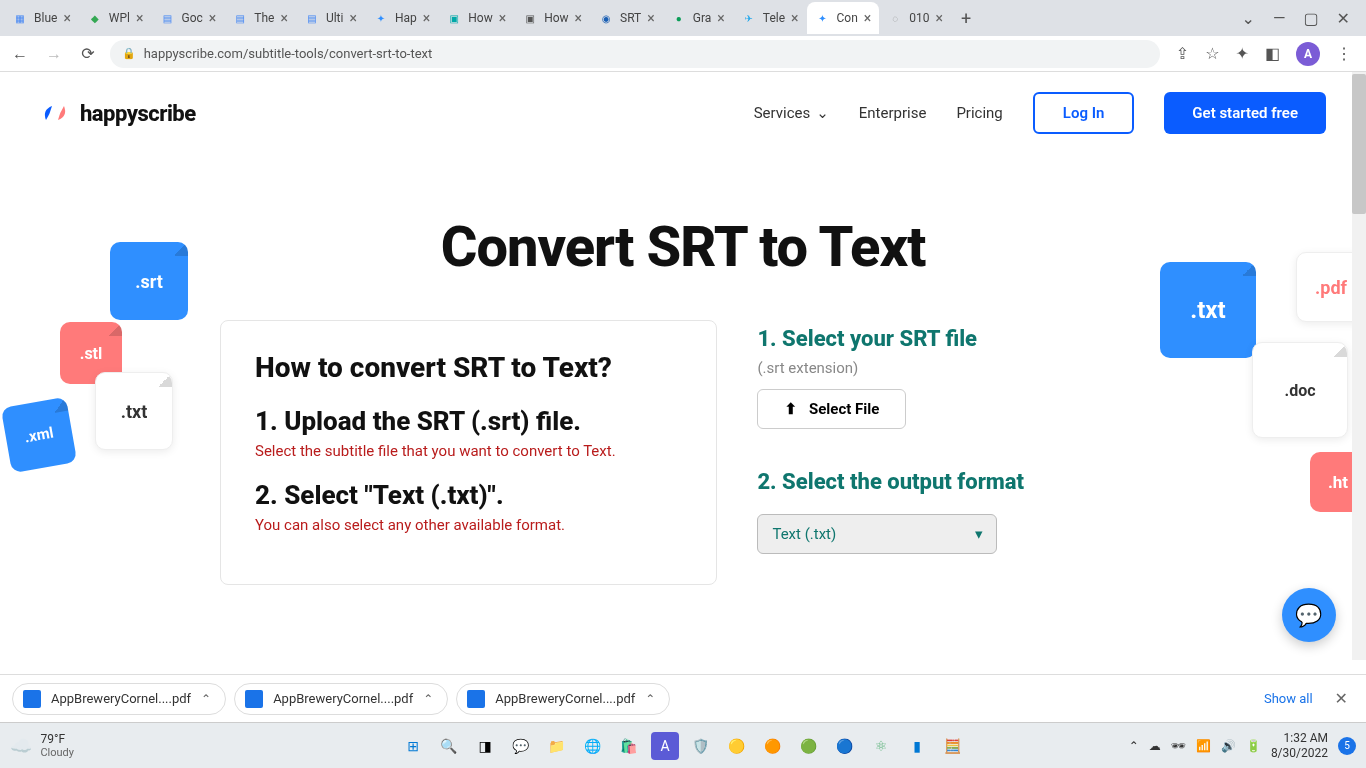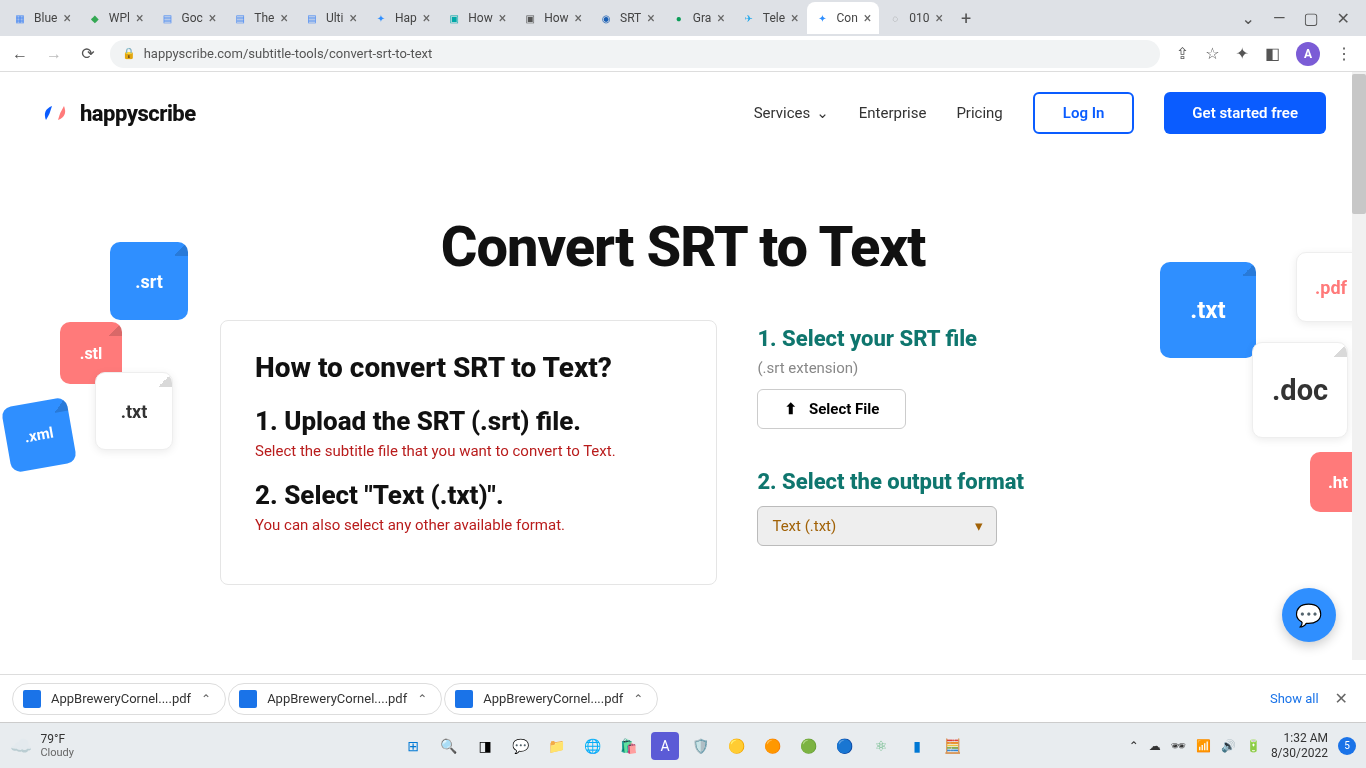--- a/index.html
+++ b/index.html
@@ -50,26 +50,26 @@
 .how-card { flex: 1.1; border: 1px solid #e5e5e5; border-radius: 8px; padding: 30px 34px; background: #fff; }
 .how-card h2 { font-size: 28px; font-weight: 800; color: #111; margin-bottom: 22px; }
 .step { margin-bottom: 20px; }
 .step h3 { font-size: 26px; font-weight: 800; color: #111; margin-bottom: 6px; }
 .step p { font-size: 15px; color: #b91c1c; }
 
 .side-steps { flex: 1; padding-top: 6px; }
 .side-steps h3 { font-size: 22px; font-weight: 800; color: #0f766e; margin-bottom: 8px; }
 .side-steps .hint { font-size: 15px; color: #888; margin-bottom: 12px; }
 .btn-select-file { border: 1px solid #ccc; background: #fff; padding: 10px 26px; border-radius: 6px; font-weight: 700; font-size: 15px; cursor: pointer; display: inline-flex; align-items: center; gap: 12px; }
-.format-select { margin-top: 12px; width: 240px; border: 1px solid #bbb; background: #eee; border-radius: 6px; padding: 10px 14px; font-size: 15px; color: #a16207; display: flex; align-items: center; justify-content: space-between; cursor: pointer; }
+.format-select { margin-top: 20px; width: 240px; border: 1px solid #bbb; background: #eee; border-radius: 6px; padding: 10px 14px; font-size: 15px; color: #0f766e; display: flex; align-items: center; justify-content: space-between; cursor: pointer; }
 
 .chat-fab { position: absolute; right: 30px; bottom: 20px; width: 54px; height: 54px; border-radius: 50%; background: #2f8fff; display: flex; align-items: center; justify-content: center; color: #fff; font-size: 22px; cursor: pointer; box-shadow: 0 4px 12px rgba(0,0,0,0.2); }
 
 
-.downloads { position: absolute; left: 0; right: 0; bottom: 46px; height: 48px; background: #fff; border-top: 1px solid #ddd; display: flex; align-items: center; padding: 0 12px; gap: 2px; }
+.downloads { position: absolute; left: 0; right: 0; bottom: 46px; height: 48px; background: #fff; border-top: 1px solid #ddd; display: flex; align-items: center; padding: 0 12px; gap: 8px; }
 .dl-item { display: flex; align-items: center; gap: 10px; border: 1px solid #ddd; border-radius: 16px; padding: 6px 14px 6px 10px; font-size: 13px; color: #333; cursor: pointer; }
 .dl-item .doc-ic { width: 18px; height: 18px; background: #1a73e8; border-radius: 2px; position: relative; }
 .dl-item .chev { color: #666; font-size: 12px; }
 .dl-showall { margin-left: auto; color: #1a73e8; font-size: 13px; cursor: pointer; padding-right: 8px; }
 .dl-close { color: #666; cursor: pointer; padding: 0 6px; }
 
 
 .taskbar { position: absolute; left: 0; right: 0; bottom: 0; height: 46px; background: #e8ecef; display: flex; align-items: center; padding: 0 10px; border-top: 1px solid #ccc; }
 .weather { display: flex; align-items: center; gap: 8px; font-size: 12px; color: #333; }
 .weather .ic { font-size: 18px; }
@@ -194,21 +194,21 @@
     </div>
   <div class="deco blue fold" style="top:330px; left:6px; width:66px; height:66px; font-size:15px; transform:rotate(-10deg);">
       <span>.xml</span>
     </div>
   <div class="deco blue fold" style="top:190px; right:110px; width:96px; height:96px; font-size:24px;">
       <span>.txt</span>
     </div>
   <div class="deco white fold" style="top:180px; right:0px; width:70px; height:70px; color:#ff7a7a;">
       <span>.pdf</span>
     </div>
-  <div class="deco white fold" style="top:270px; right:18px; width:96px; height:96px; font-size:29px; color:#333;">
+  <div class="deco white fold" style="top:270px; right:18px; width:96px; height:96px; font-size:16px; color:#333;">
       <span>.doc</span>
     </div>
   <div class="deco pink fold" style="top:380px; right:0px; width:56px; height:60px; font-size:17px;">
       <span>.ht</span>
     </div>
 
   <div class="site-header">
     <div class="logo">
       <div class="logo-mark">
         <svg viewBox="0 0 30 30">

